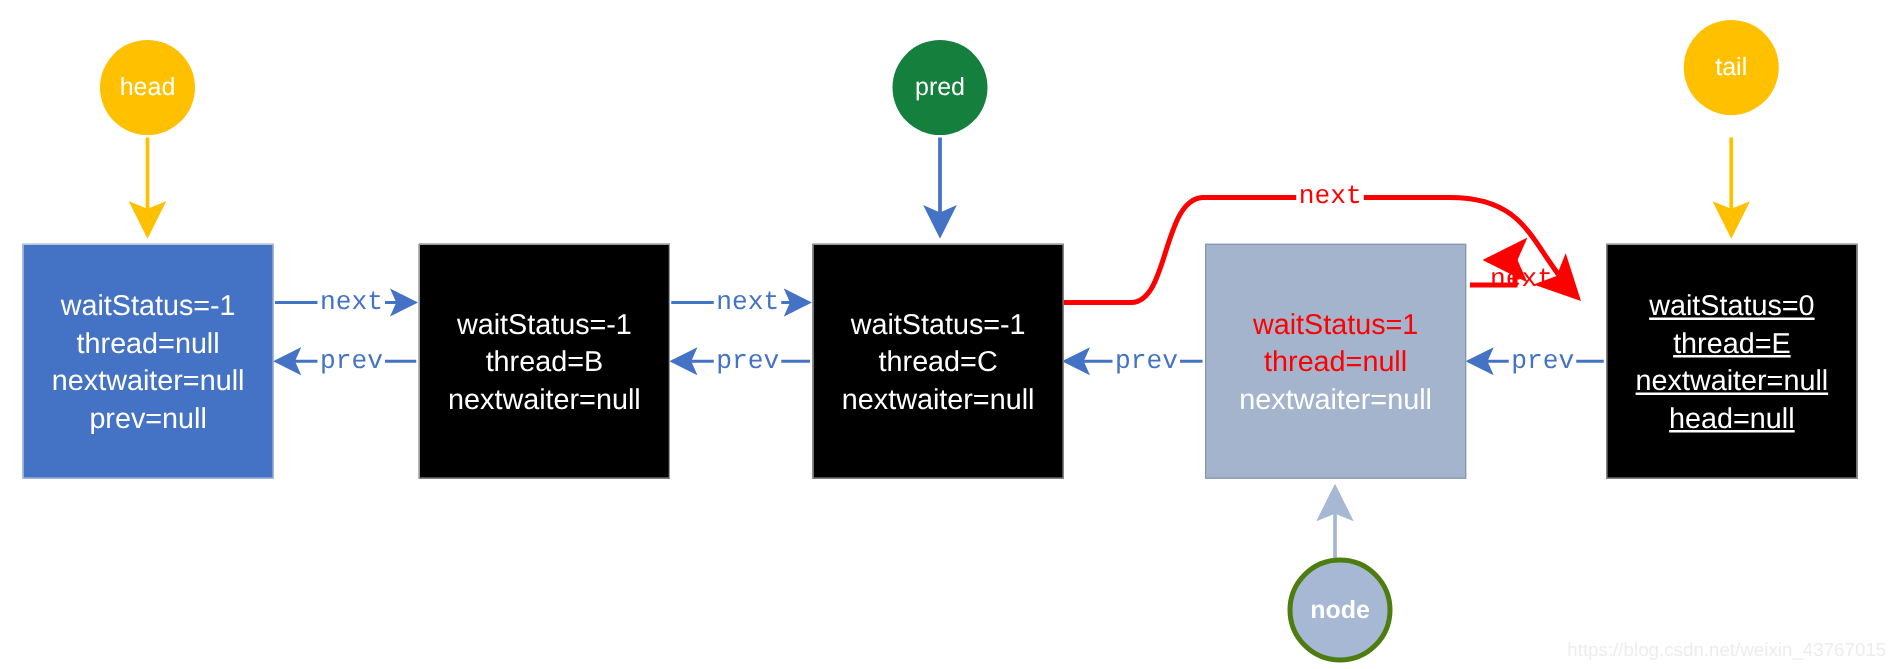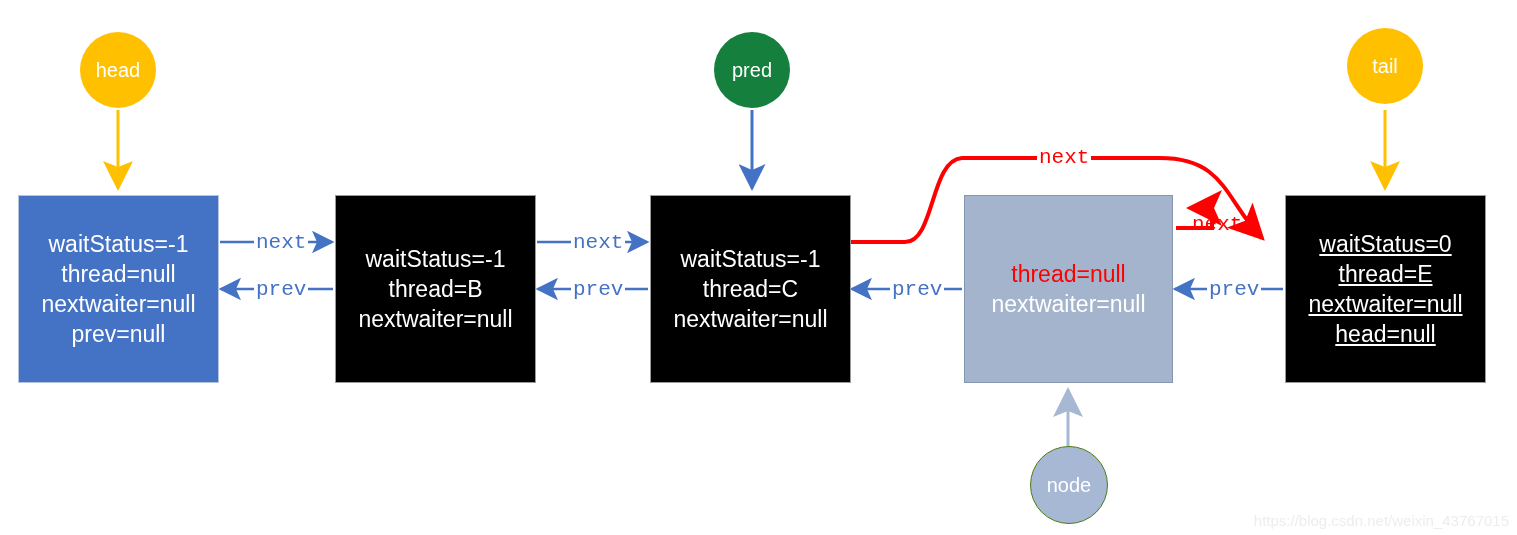--- a/index.html
+++ b/index.html
@@ -43,21 +43,21 @@
     border-radius:50%;
     display:flex;
     align-items:center;
     justify-content:center;
     color:#ffffff;
     font-size:20px;
     white-space:nowrap;
   }
   .c-gold { background:#FFC000; }
   .c-blue { background:#15803d; }
-  .c-steel{ background:#A6B8D4; border:1px solid #4d7c0f; }
+  .c-steel{ background:#A6B8D4; border:4px solid #4d7c0f;font-weight:bold; }
 
   .edge-label {
     position:absolute;
     z-index:3;
     font-size:21px;
     color:#4472C4;
     background:#ffffff;
     padding:0 2px;
     white-space:nowrap;
     line-height:17px;
@@ -133,38 +133,39 @@
     <span class="line">nextwaiter=null</span>
   </div>
 
   <div class="node-box box-black" style="left:650px; top:195px; width:201px; height:188px;">
     <span class="line">waitStatus=-1</span>
     <span class="line">thread=C</span>
     <span class="line">nextwaiter=null</span>
   </div>
 
   <div class="node-box box-gray" style="left:964px; top:195px; width:209px; height:188px;">
+    <span class="line line-red">waitStatus=1</span>
     <span class="line line-red">thread=null</span>
     <span class="line">nextwaiter=null</span>
   </div>
 
   <div class="node-box box-black" style="left:1285px; top:195px; width:201px; height:188px;text-decoration:underline;">
     <span class="line">waitStatus=0</span>
     <span class="line">thread=E</span>
     <span class="line">nextwaiter=null</span>
     <span class="line">head=null</span>
   </div>
 
   <div class="circle c-gold" style="left:80px; top:32px; width:76px; height:76px;align-items:center;">
     <span>head</span>
   </div>
   <div class="circle c-blue" style="left:714px; top:32px; width:76px; height:76px;">
     <span>pred</span>
   </div>
-  <div class="circle c-gold" style="left:1347px; top:28px; width:76px; height:76px;">
+  <div class="circle c-gold" style="left:1347px; top:16px; width:76px; height:76px;">
     <span>tail</span>
   </div>
   <div class="circle c-steel" style="left:1030px; top:446px; width:76px; height:76px;">
     <span>node</span>
   </div>
 
   <svg class="layer front" viewBox="0 0 1517 535">
 
     <path d="M851,242 L905,242 C935,242 930,160 962,158 L1160,158 C1225,158 1225,200 1262,238" stroke="#FF0000" stroke-width="4" fill="none" marker-end="url(#arrow-red)"></path>
 

